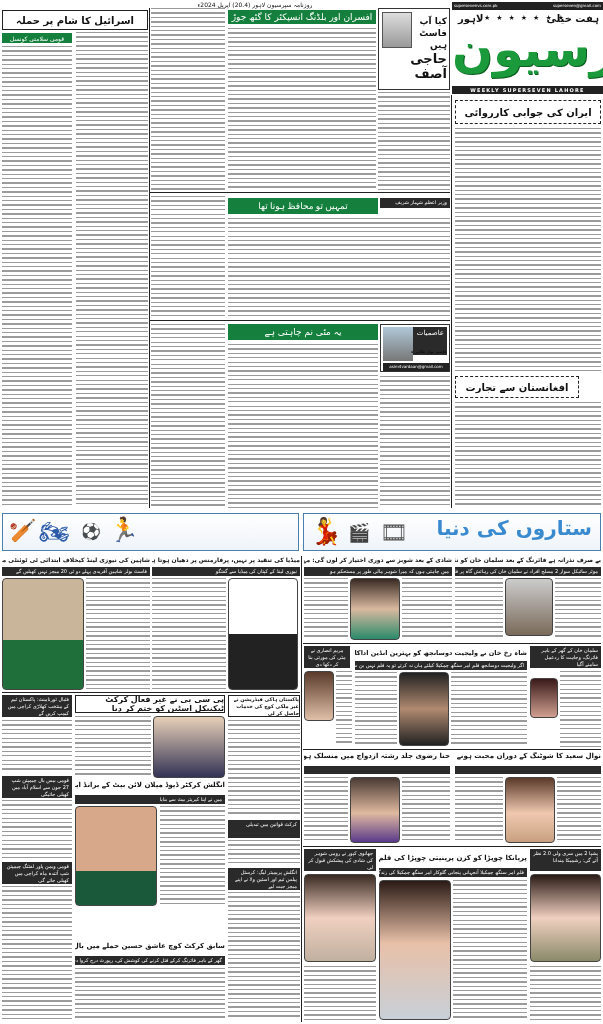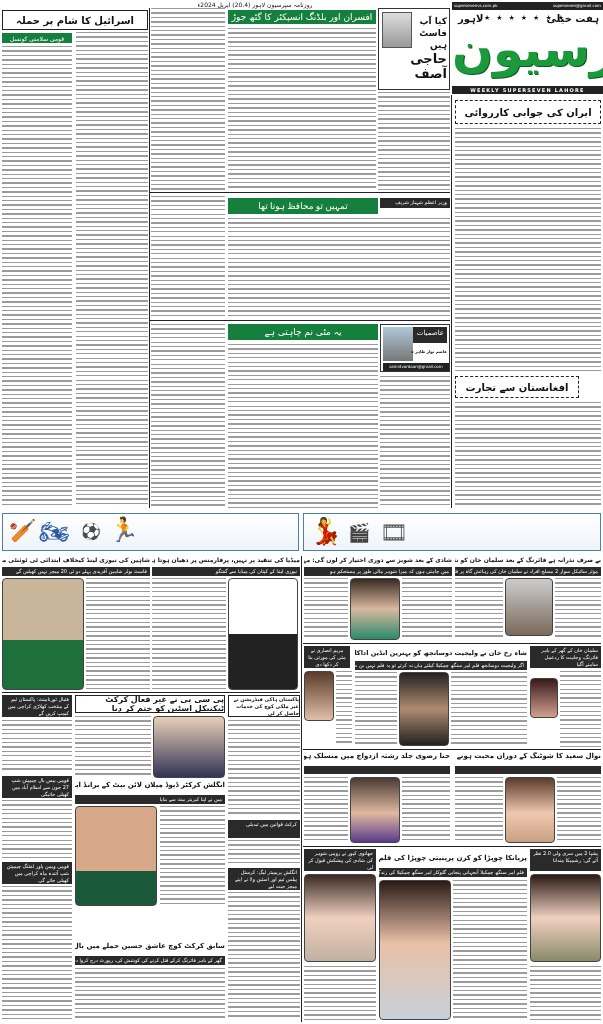--- a/index.html
+++ b/index.html
@@ -58,21 +58,21 @@
 <div class="abs filler" style="left:228px;top:218px;width:222px;height:100px;"></div>
 
 <div class="abs hline" style="left:150px;top:320px;width:300px;"></div>
 
 <div class="abs filler" style="left:151px;top:324px;width:74px;height:184px;"></div>
 <div class="abs dark-bar rtl" style="left:228px;top:324px;width:150px;height:16px;font-size:9px;">یہ مٹی نم چاہتی ہے</div>
 <div class="abs filler" style="left:228px;top:344px;width:150px;height:164px;"></div>
 
 <div class="abs" style="left:380px;top:324px;width:70px;height:48px;border:1px solid #333;">
   <div class="abs" style="left:2px;top:2px;width:30px;height:34px;background:linear-gradient(#b0c8d8,#777);"></div>
-  <div class="abs dark-sub rtl" style="right:2px;top:2px;width:34px;height:16px;font-size:7px;line-height:10px;">عاصمیات</div>
+  <div class="abs dark-sub rtl" style="right:2px;top:2px;width:34px;height:28px;font-size:7px;line-height:10px;">عاصمیات</div>
   <div class="abs rtl" style="right:2px;top:24px;font-size:4px;width:36px;overflow:hidden;white-space:nowrap;font-weight:bold;">عاصم نواز طاہر خیلی</div>
   <div class="abs" style="left:2px;top:38px;width:66px;height:8px;background:#222;color:#fff;font-size:4px;line-height:8px;text-align:center;overflow:hidden;">asim4vardaan@gmail.com</div>
 </div>
 <div class="abs filler" style="left:380px;top:376px;width:70px;height:132px;"></div>
 
 <div class="abs vline" style="left:451px;top:95px;height:413px;"></div>
 <div class="abs hdr-box rtl" style="left:455px;top:100px;width:146px;height:24px;border-style:dashed;font-size:10px;">ایران کی جوابی کارروائی</div>
 <div class="abs filler" style="left:455px;top:128px;width:146px;height:244px;"></div>
 <div class="abs hdr-box rtl" style="left:455px;top:376px;width:124px;height:22px;border-style:dashed;font-size:10px;">افغانستان سے تجارت</div>
 <div class="abs filler" style="left:455px;top:402px;width:146px;height:106px;"></div>
@@ -80,20 +80,21 @@
 <div class="abs" style="left:2px;top:513px;width:297px;height:38px;border:1px solid #4a7fb0;background:linear-gradient(#fff,#eef4fa);">
   <div class="abs" style="left:6px;top:4px;font-size:22px;color:#888;">🏏</div>
   <div class="abs" style="left:36px;top:4px;font-size:24px;color:#2a5aa8;">🏍</div>
   <div class="abs" style="left:78px;top:8px;font-size:16px;color:#d33;">⚽</div>
   <div class="abs" style="left:106px;top:2px;font-size:24px;color:#1a2a7a;">🏃</div>
 </div>
 <div class="abs" style="left:303px;top:513px;width:298px;height:38px;border:1px solid #4a7fb0;background:linear-gradient(#fff,#eef4fa);">
   <div class="abs" style="left:6px;top:2px;font-size:26px;color:#c66;">💃</div>
   <div class="abs" style="left:44px;top:8px;font-size:18px;">🎬</div>
   <div class="abs" style="left:76px;top:6px;font-size:22px;color:#555;">🎞</div>
+  <div class="abs rtl" style="right:8px;top:2px;font-size:20px;color:#3a8ad0;font-weight:bold;">ستاروں کی دنیا</div>
 </div>
 
 <div class="abs vline" style="left:301px;top:556px;height:466px;"></div>
 
 <div class="abs caption rtl" style="left:2px;top:556px;width:148px;height:10px;font-size:6px;">شاہین کی نیوزی لینڈ کیخلاف ابتدائی ٹی ٹوئنٹی میچز میں شرکت مشکوک</div>
 <div class="abs dark-sub rtl" style="left:2px;top:567px;width:148px;height:9px;">فاسٹ بولر شاہین آفریدی پہلے دو ٹی 20 میچز نہیں کھیلیں گے</div>
 <div class="abs photo" style="left:2px;top:578px;width:82px;height:112px;background:linear-gradient(#c9b59a 0 55%,#1f6f3a 55%);"></div>
 <div class="abs filler" style="left:86px;top:578px;width:64px;height:112px;"></div>
 
 <div class="abs caption rtl" style="left:152px;top:556px;width:148px;height:10px;font-size:6px;">میڈیا کی تنقید پر نہیں، پرفارمنس پر دھیان ہوتا ہے: مچل سینٹنر</div>

